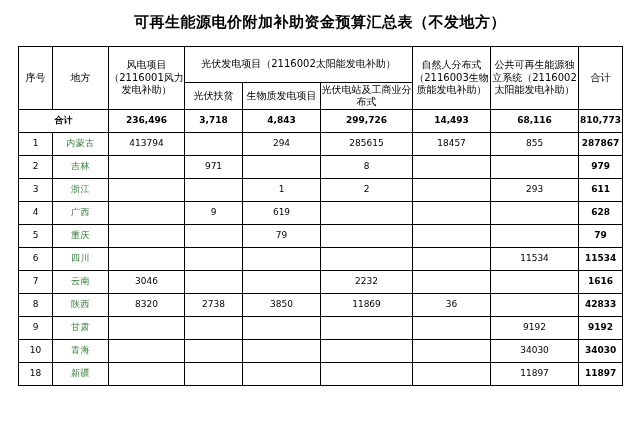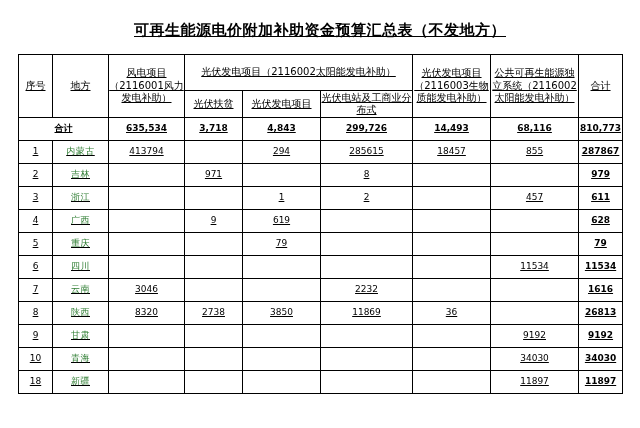--- a/index.html
+++ b/index.html
@@ -12,22 +12,21 @@
     height: 428px;
     font-family: "DejaVu Sans", "Liberation Sans", sans-serif;
     color: #000000;
     overflow: hidden;
   }
   .page {
     width: 640px;
     height: 428px;
     position: relative;
     box-sizing: border-box;
-    padding: 8px 18px;
-    text-decoration: underline;
+    padding: 0 18px;
   }
   .doc-title {
     text-align: center;
     font-size: 15px;
     font-weight: bold;
     letter-spacing: 0.5px;
     padding-top: 13px;
     padding-bottom: 14px;
     font-family: "DejaVu Sans", "Liberation Sans", sans-serif;
   }
@@ -108,34 +107,34 @@
       <col class="col-bio">
       <col class="col-pub">
       <col class="col-total">
     </colgroup>
     <thead>
       <tr>
         <th rowspan="2" class="hdr-tall">序号</th>
         <th rowspan="2" class="hdr-tall">地方</th>
         <th rowspan="2" class="hdr-tall">风电项目（2116001风力发电补助）</th>
         <th colspan="3">光伏发电项目（2116002太阳能发电补助）</th>
-        <th rowspan="2" class="hdr-tall">光伏发电项目（2116003生物质能发电补助）</th>
+        <th rowspan="2" class="hdr-tall">自然人分布式（2116003生物质能发电补助）</th>
         <th rowspan="2" class="hdr-tall">公共可再生能源独立系统（2116002太阳能发电补助）</th>
         <th rowspan="2" class="hdr-tall">合计</th>
       </tr>
       <tr>
         <th class="hdr-sub">光伏扶贫</th>
-        <th class="hdr-sub">光伏发电项目</th>
+        <th class="hdr-sub">生物质发电项目</th>
         <th class="hdr-sub">光伏电站及工商业分布式</th>
       </tr>
     </thead>
     <tbody>
       <tr class="row-total">
         <td colspan="2" class="ctr">合计</td>
-        <td class="num">635,534</td>
+        <td class="num">236,496</td>
         <td class="num">3,718</td>
         <td class="num">4,843</td>
         <td class="num">299,726</td>
         <td class="num">14,493</td>
         <td class="num">68,116</td>
         <td class="total-col">810,773</td>
       </tr>
 
       <tr>
         <td class="seq-cell">1</td>
@@ -162,21 +161,21 @@
       </tr>
 
       <tr>
         <td class="seq-cell">3</td>
         <td class="region-cell">浙江</td>
         <td class="num"></td>
         <td class="num"></td>
         <td class="num">1</td>
         <td class="num">2</td>
         <td class="num"></td>
-        <td class="num">457</td>
+        <td class="num">293</td>
         <td class="total-col">611</td>
       </tr>
 
       <tr>
         <td class="seq-cell">4</td>
         <td class="region-cell">广西</td>
         <td class="num"></td>
         <td class="num">9</td>
         <td class="num">619</td>
         <td class="num"></td>
@@ -223,21 +222,21 @@
 
       <tr>
         <td class="seq-cell">8</td>
         <td class="region-cell">陕西</td>
         <td class="num">8320</td>
         <td class="num">2738</td>
         <td class="num">3850</td>
         <td class="num">11869</td>
         <td class="num">36</td>
         <td class="num"></td>
-        <td class="total-col">26813</td>
+        <td class="total-col">42833</td>
       </tr>
 
       <tr>
         <td class="seq-cell">9</td>
         <td class="region-cell">甘肃</td>
         <td class="num"></td>
         <td class="num"></td>
         <td class="num"></td>
         <td class="num"></td>
         <td class="num"></td>

